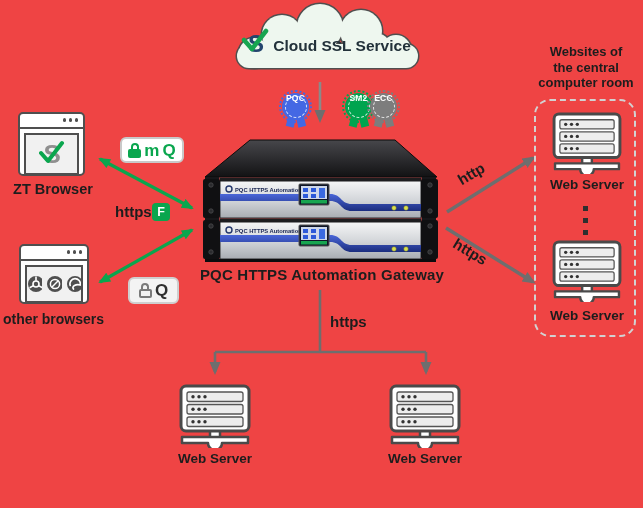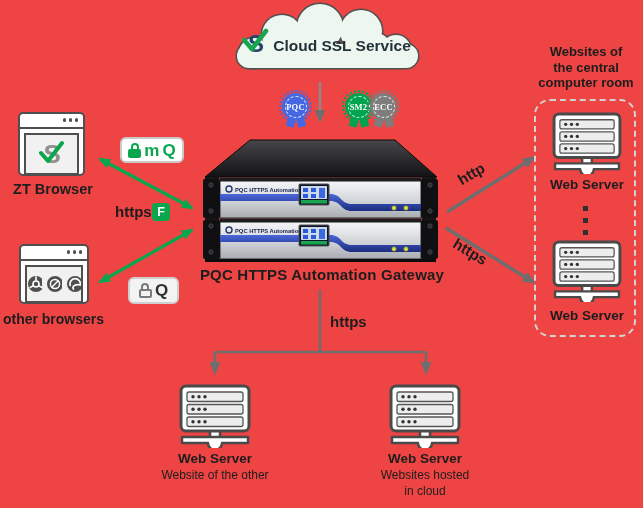--- a/index.html
+++ b/index.html
@@ -14,21 +14,21 @@
 
   
   svg.overlay { position:absolute; left:0; top:0; width:643px; height:508px; }
 
   
   .cloud { left:224px; top:2px; width:209px; height:78px; }
 
   
   .badge { position:absolute; width:30px; height:37px; }
   .badge .circ { position:absolute; left:1px; top:4px; width:27px; height:27px; border-radius:50%;
-    display:flex; align-items:center; justify-content:center;font-family:Liberation Serif, serif; }
+    display:flex; justify-content:center; }
   .badge .circ::before { content:""; position:absolute; inset:-3px; border-radius:50%; border:2.6px dotted currentColor; }
   .badge .circ::after  { content:""; position:absolute; inset:2.5px; border-radius:50%; border:1.4px dashed rgba(255,255,255,.8); }
   .badge .btxt { position:relative; font-size:8.5px; font-weight:bold; color:#fff; letter-spacing:.2px; }
   .badge .rib { position:absolute; width:8px; height:11px; top:27px; }
   .badge .rib.l { left:6px;  transform:rotate(14deg); }
   .badge .rib.r { right:6px; transform:rotate(-14deg); }
   .badge-blue  .circ, .badge-blue  .rib { background:#4468e4; color:#4468e4; }
   .badge-green .circ, .badge-green .rib { background:#00a44f; color:#00a44f; }
   .badge-gray  .circ, .badge-gray  .rib { background:#7d7d7d; color:#7d7d7d; }
 
@@ -378,21 +378,20 @@
       <circle cx="17" cy="25.2" r="1.7"></circle>
         <circle cx="23" cy="25.2" r="1.7"></circle>
         <circle cx="29" cy="25.2" r="1.7"></circle>
       <circle cx="17" cy="37.7" r="1.7"></circle>
         <circle cx="23" cy="37.7" r="1.7"></circle>
         <circle cx="29" cy="37.7" r="1.7"></circle>
     </g>
   </svg>
   <div class="lbl" style="left:150px; top:451px; width:130px; font-size:13.5px;">Web Server</div>
   <div class="cap" style="left:135px; top:468px; width:160px;">
-    <div>Website of the other</div>
   </div>
 
   <svg class="abs" style="left:386px; top:384px;" width="78" height="64" viewBox="0 0 78 64">
     <rect x="34" y="46" width="10" height="8" fill="#fff" stroke="#4a4a4a" stroke-width="2.5"></rect>
     <path d="M6,53 H72 V59 H46 A7,7 0 0 1 32,59 H6 Z" fill="#fff" stroke="#4a4a4a" stroke-width="2.5" stroke-linejoin="round"></path>
     <rect x="5" y="2" width="68" height="45" rx="5" fill="#fff" stroke="#4a4a4a" stroke-width="3"></rect>
     <g fill="#ededed" stroke="#555" stroke-width="1.3">
       <rect x="11" y="8" width="56" height="9.5" rx="2"></rect>
         <rect x="11" y="20.5" width="56" height="9.5" rx="2"></rect>
         <rect x="11" y="33" width="56" height="9.5" rx="2"></rect>
@@ -403,18 +402,14 @@
         <circle cx="29" cy="12.7" r="1.7"></circle>
       <circle cx="17" cy="25.2" r="1.7"></circle>
         <circle cx="23" cy="25.2" r="1.7"></circle>
         <circle cx="29" cy="25.2" r="1.7"></circle>
       <circle cx="17" cy="37.7" r="1.7"></circle>
         <circle cx="23" cy="37.7" r="1.7"></circle>
         <circle cx="29" cy="37.7" r="1.7"></circle>
     </g>
   </svg>
   <div class="lbl" style="left:360px; top:451px; width:130px; font-size:13.5px;">Web Server</div>
-  <div class="cap" style="left:355px; top:468px; width:140px;">
-    <div>Websites hosted</div>
-    <div>in cloud</div>
-  </div>
 
 </div>
 
 </body></html>

